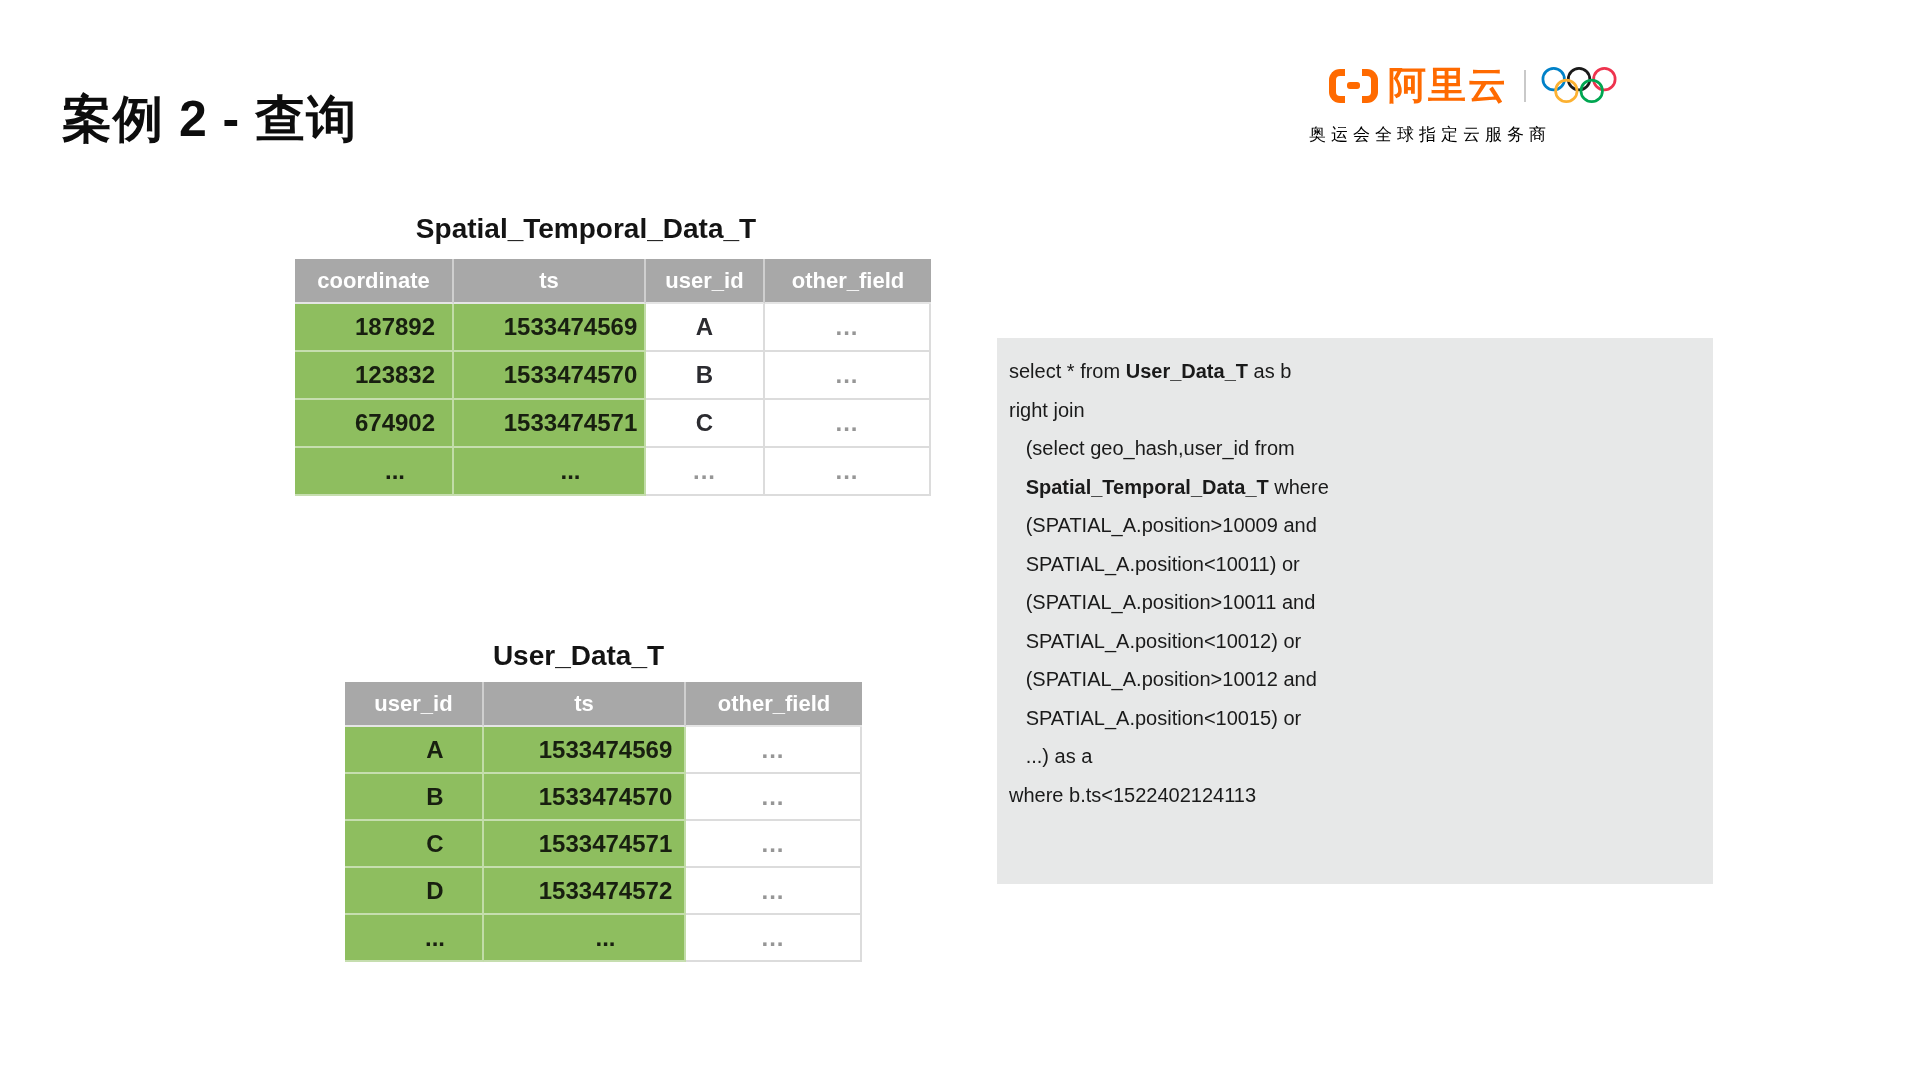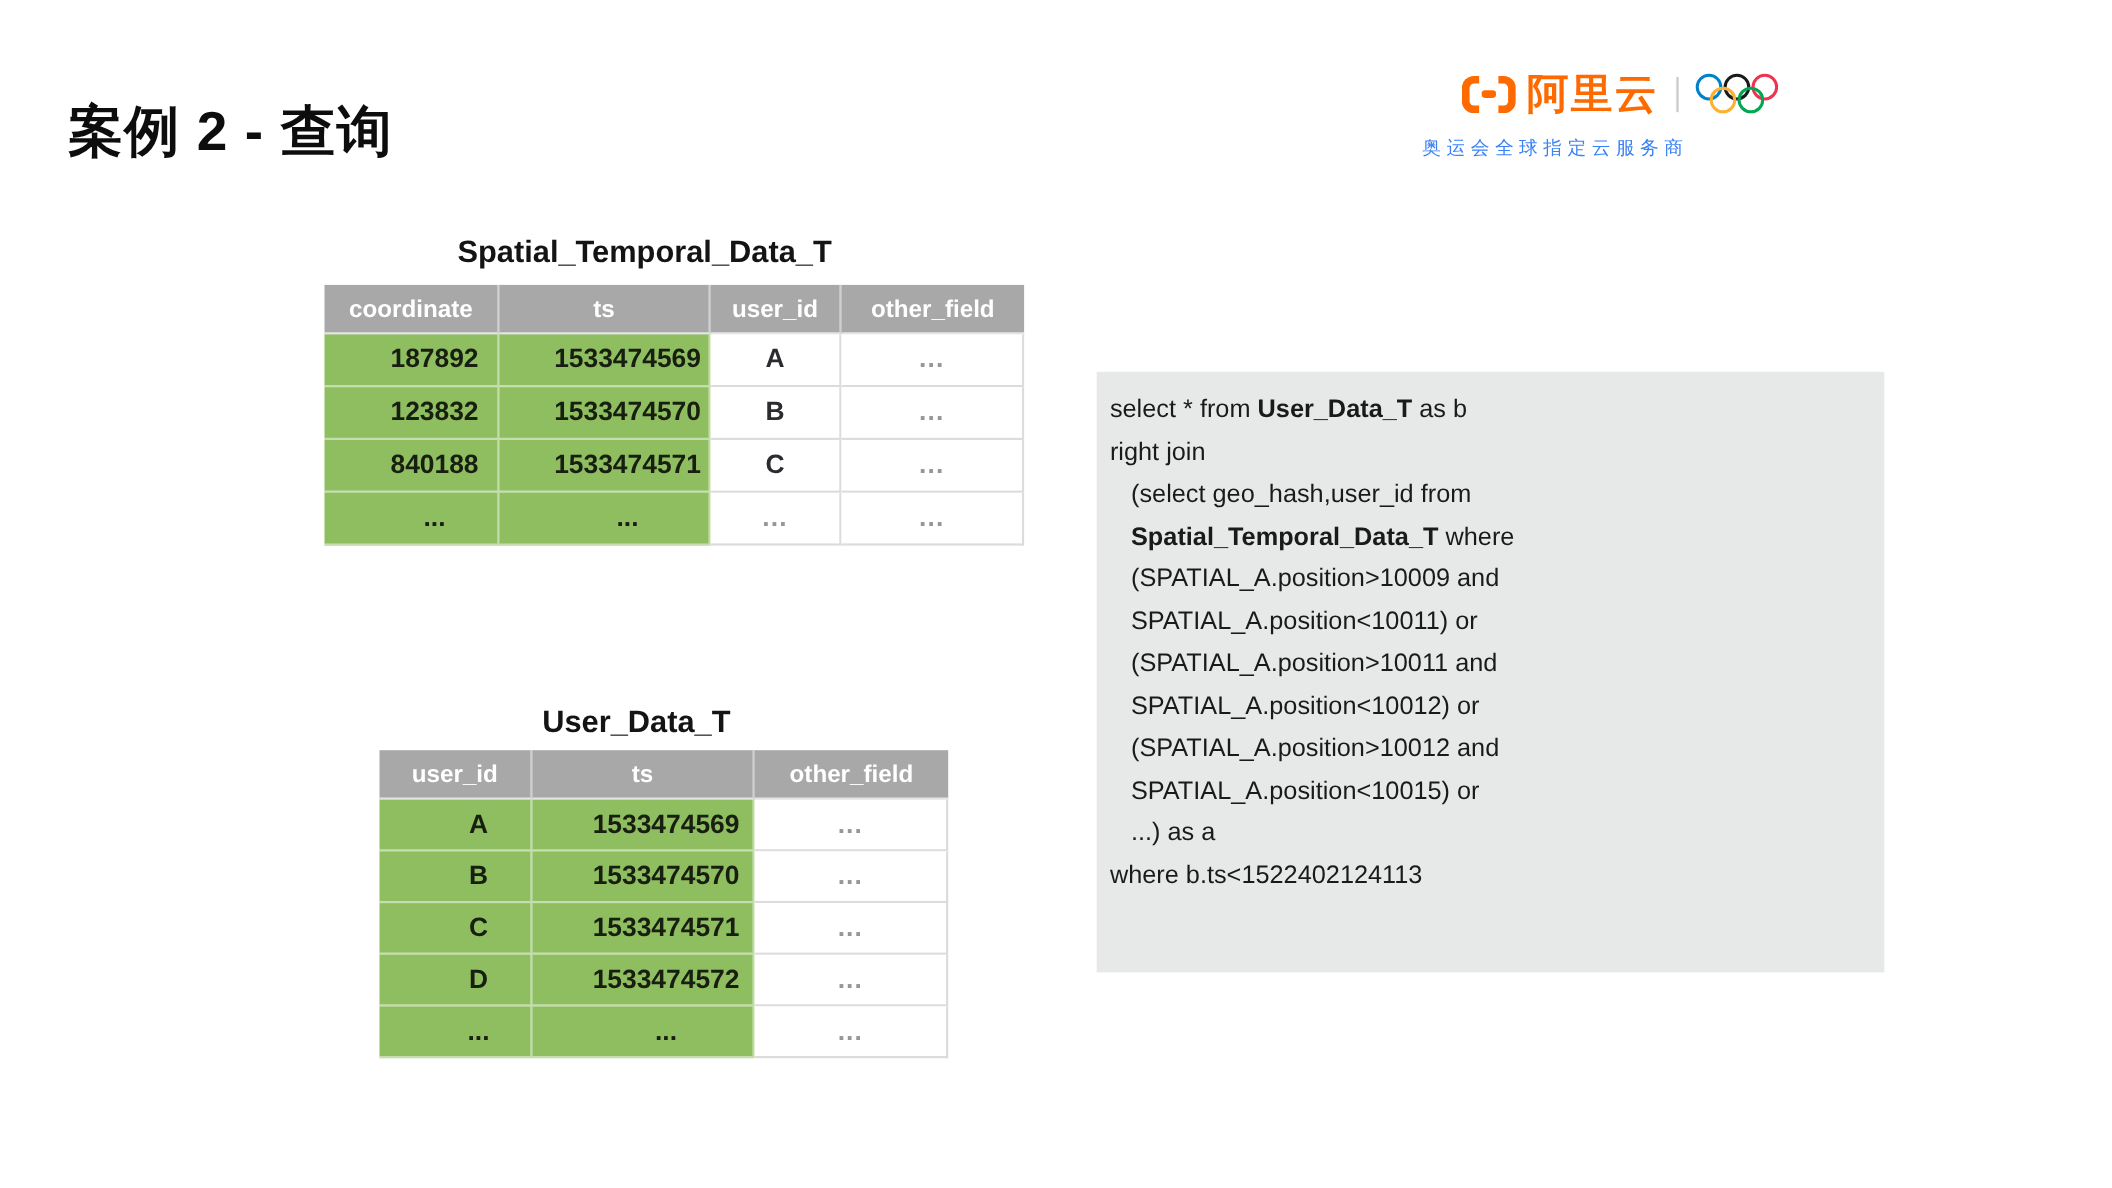--- a/index.html
+++ b/index.html
@@ -39,21 +39,21 @@
   .brand{font-size:38px;font-weight:bold;color:var(--accent-orange);margin-left:10px;letter-spacing:2px;}
   .logo-sep{width:2px;height:32px;background:#c9c9c9;margin:0 14px 0 16px;}
   .rings{display:block;}
   .rings circle{fill:none;stroke-width:2.8px;}
   .ring-blue{stroke:var(--olympic-blue);}
   .ring-black{stroke:var(--olympic-black);}
   .ring-red{stroke:var(--olympic-red);}
   .ring-yellow{stroke:var(--olympic-yellow);}
   .ring-green{stroke:var(--olympic-green);}
   .tagline{
-    margin-top:12px;margin-left:4px;font-size:17px;color:#3b82f6;
+    margin-top:12px;margin-left:20px;font-size:17px;color:#000000;
     letter-spacing:5px;white-space:nowrap;
   }
 
   
   .table-block{position:absolute;}
   .t1{left:275px;top:213px;width:622px;}
   .t2{left:325px;top:640px;width:507px;}
   .table-title{text-align:center;font-size:28px;font-weight:bold;color:#141414;margin-bottom:14px;}
   .t2 .table-title{margin-bottom:10px;}
   table{border-collapse:separate;border-spacing:0;table-layout:fixed;width:100%;margin-left:20px;}
@@ -88,21 +88,21 @@
   .t2 th:nth-child(2),.t2 td:nth-child(2){width:198px;}
   .t2 th:nth-child(3),.t2 td:nth-child(3){width:174px;}
 
   
   .code-block{
     position:absolute;left:997px;top:338px;width:716px;height:546px;
     background:var(--code-background);box-sizing:border-box;
     padding:14px 10px 0 12px;
   }
   .code-line{
-    font-size:23px;line-height:38.5px;white-space:pre;
+    font-size:20px;line-height:38.5px;white-space:pre;
     color:var(--text-dark);font-weight:normal;
   }
   .code-line b{font-weight:bold;}
 </style>
 </head>
 <body>
 
 <div class="slide">
 
   <h1 class="slide-title">案例 2 - 查询</h1>
@@ -145,21 +145,21 @@
             <td class="plain pl-first">A</td>
             <td class="plain muted">...</td>
           </tr>
           <tr>
             <td class="hl">123832</td>
             <td class="hl">1533474570</td>
             <td class="plain pl-first">B</td>
             <td class="plain muted">...</td>
           </tr>
           <tr>
-            <td class="hl">840188</td>
+            <td class="hl">674902</td>
             <td class="hl">1533474571</td>
             <td class="plain pl-first">C</td>
             <td class="plain muted">...</td>
           </tr>
           <tr>
             <td class="hl">...</td>
             <td class="hl">...</td>
             <td class="plain pl-first muted">...</td>
             <td class="plain muted">...</td>
           </tr>

